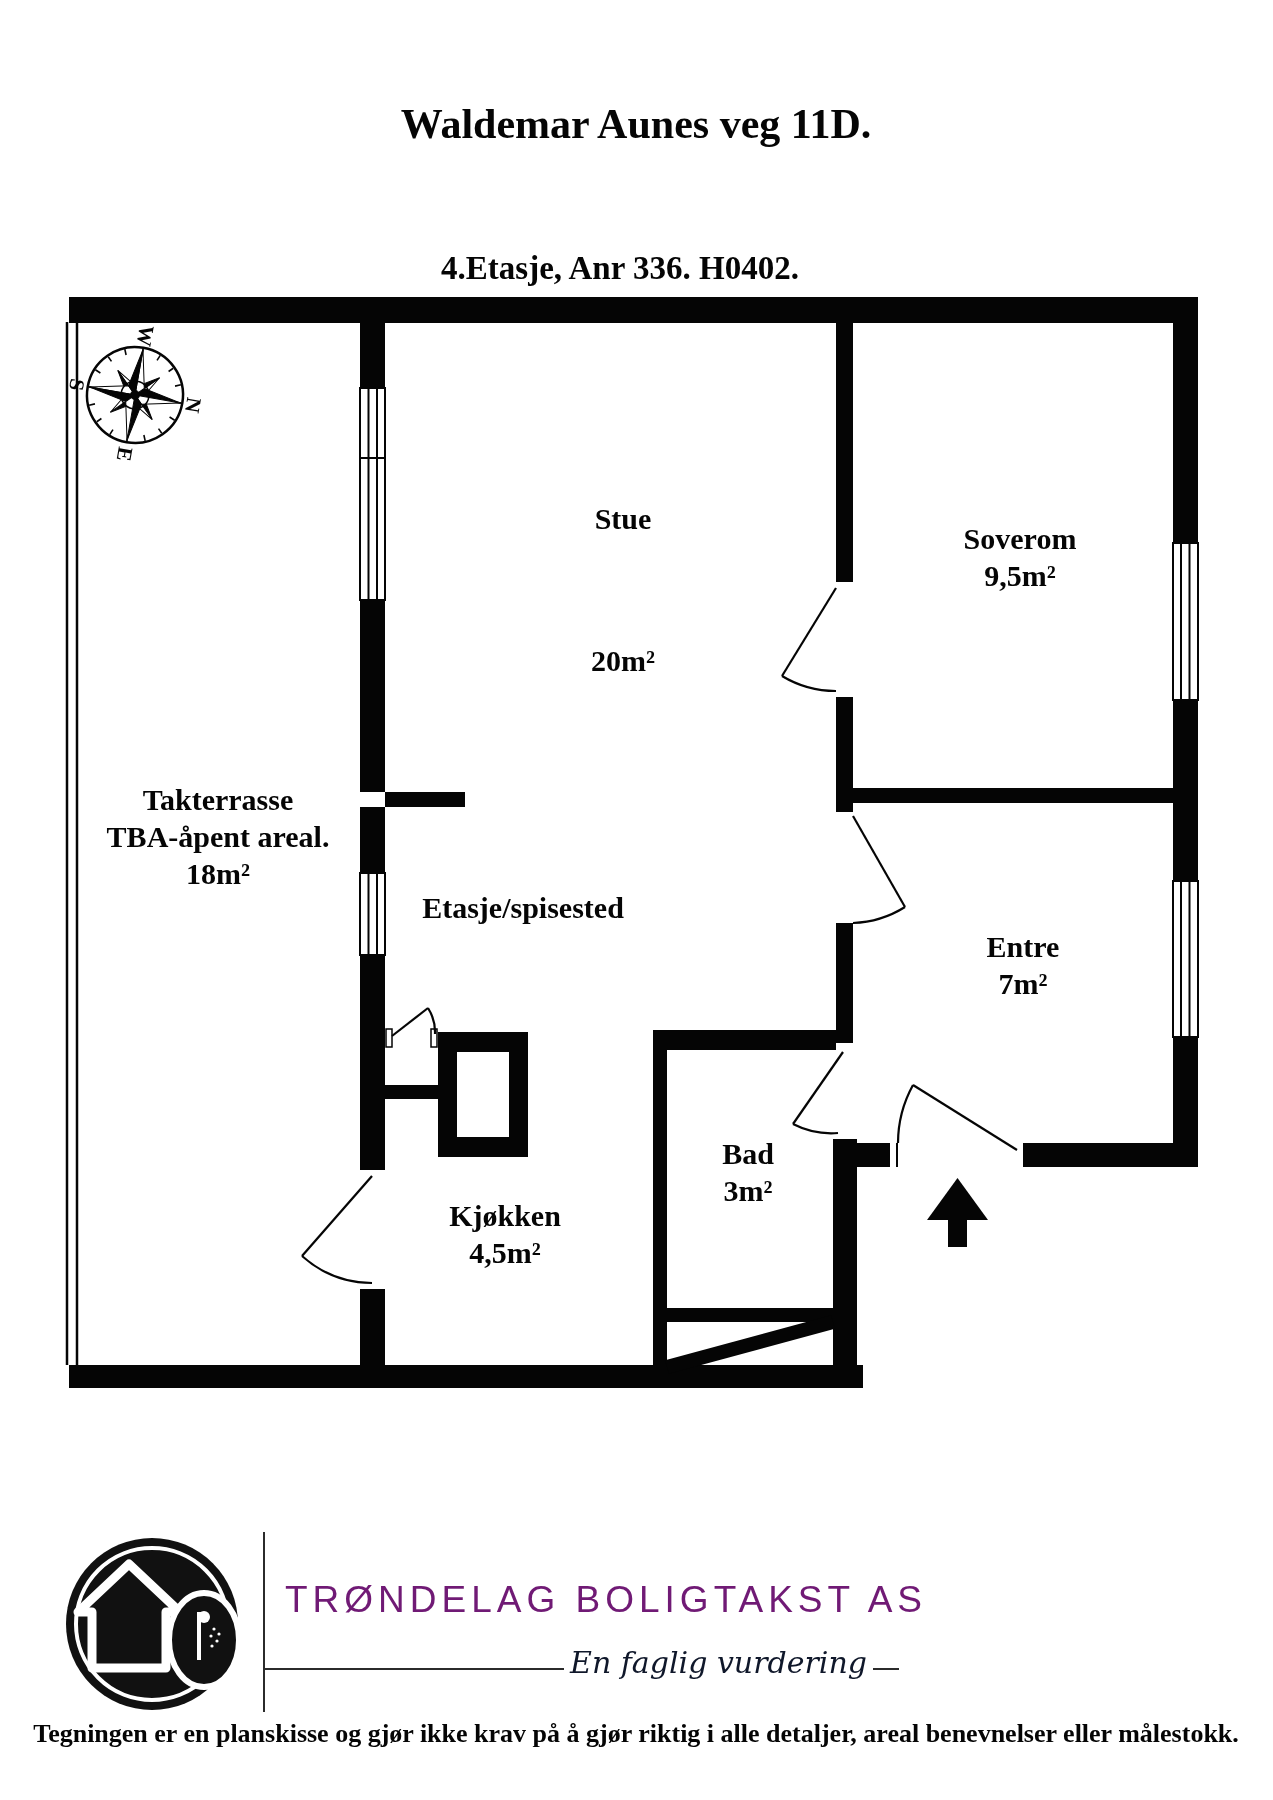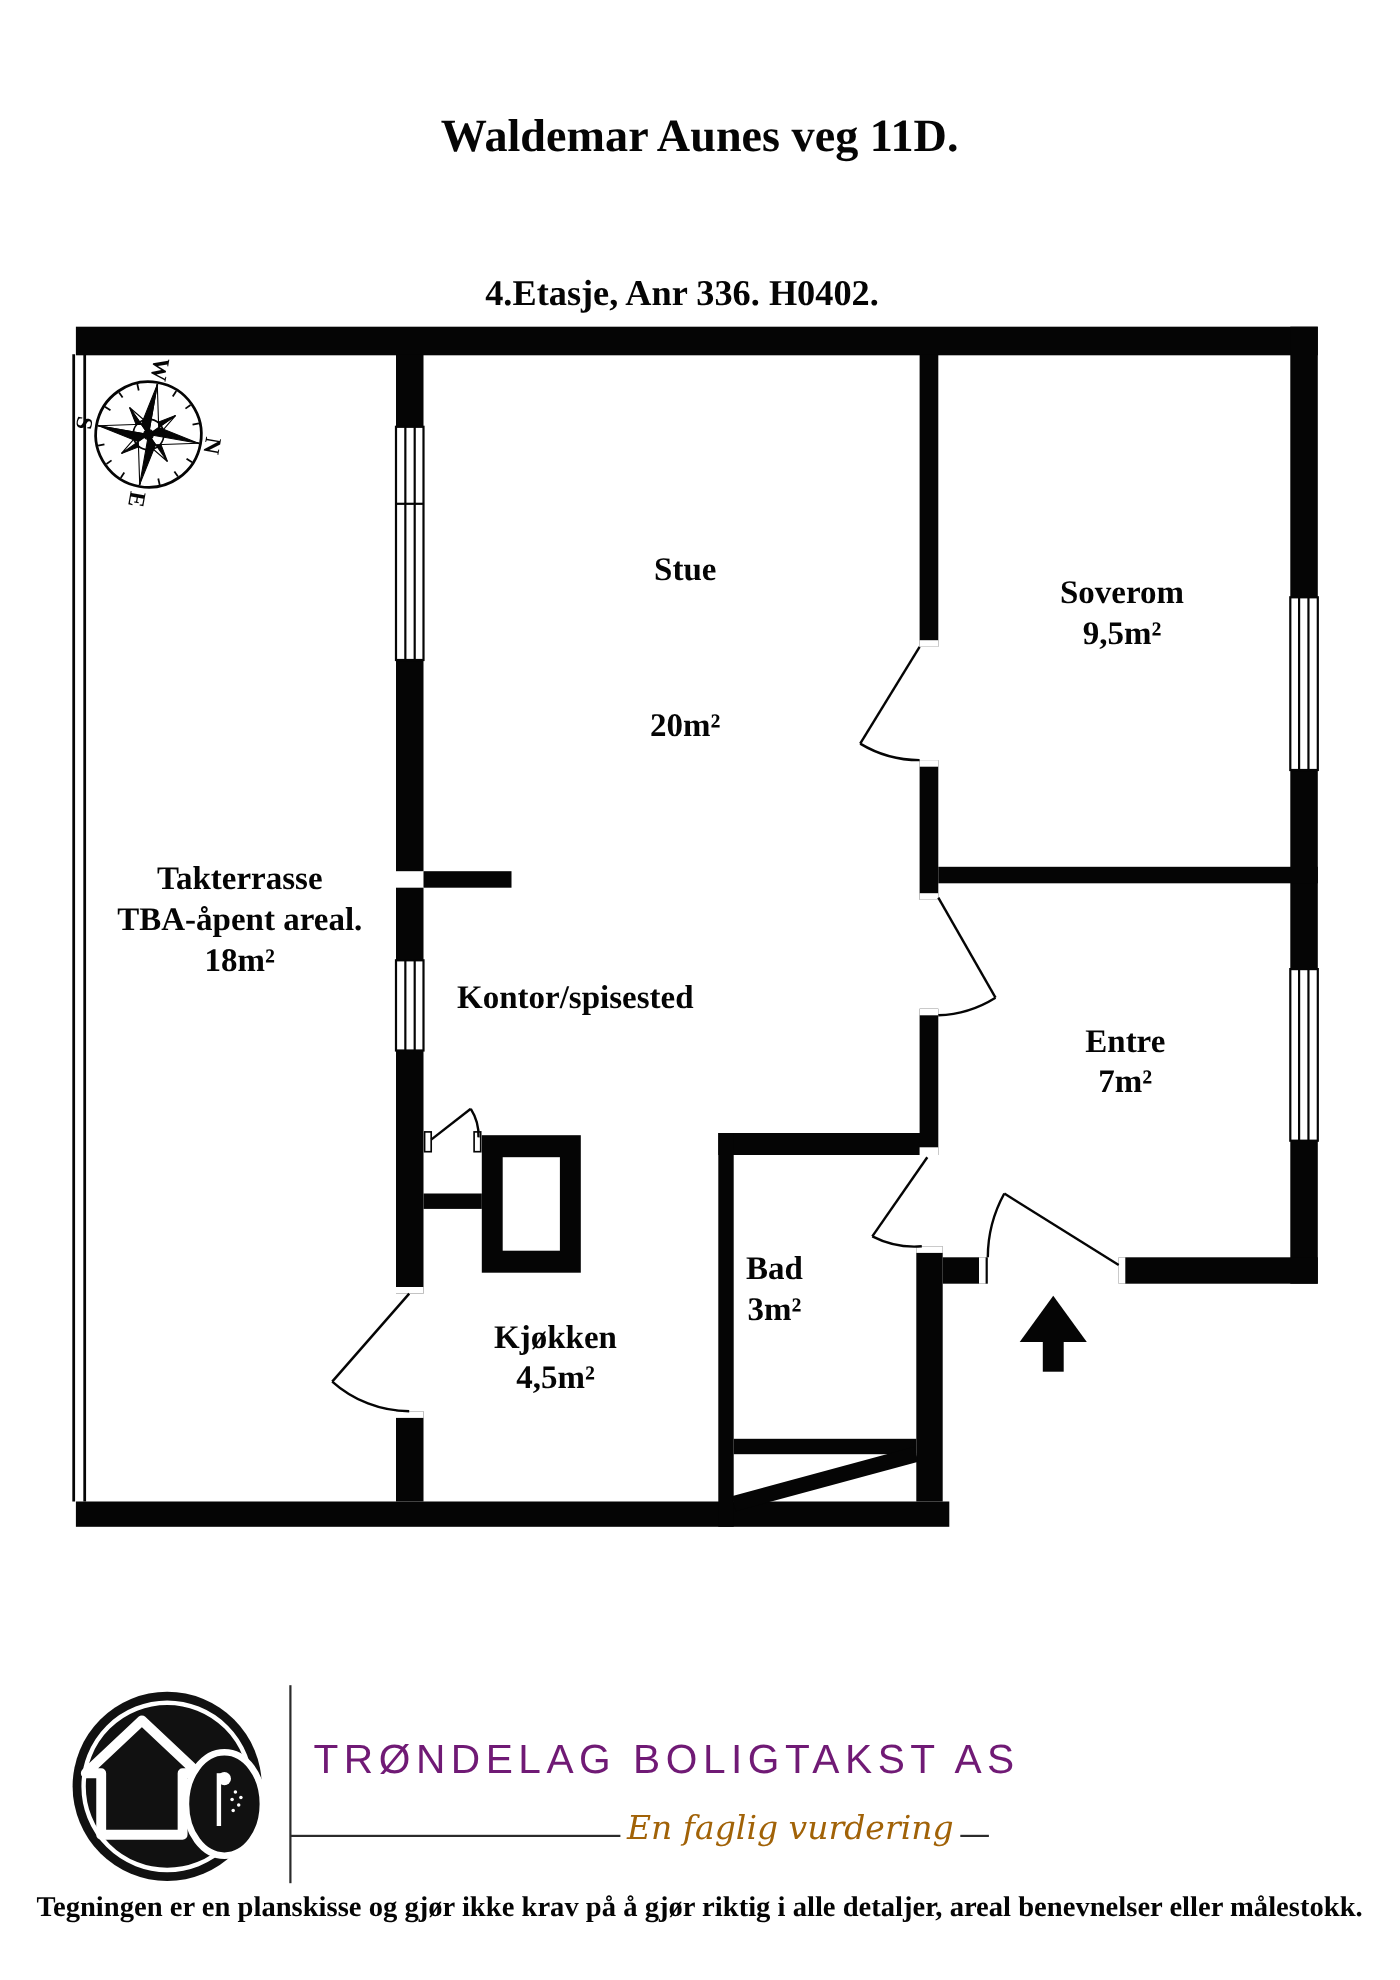--- a/index.html
+++ b/index.html
@@ -13,21 +13,21 @@
       font-size:33px;font-weight:bold;white-space:nowrap;}
   .room-label{transform:translate(-50%,-50%);text-align:center;
       font-size:30px;font-weight:bold;line-height:37px;white-space:nowrap;}
   .room-label span{display:block;}
   .company-name{left:285px;top:1600px;transform:translate(0,-50%);
       font-family:"Liberation Sans", sans-serif;font-size:37px;font-weight:normal;
       letter-spacing:5px;color:#701a75;white-space:nowrap;}
   .tagline-wrap{left:264px;top:1651px;width:600px;display:flex;align-items:center;z-index:2;}
   .tagline-line{flex:0 0 300px;border-top:2px solid #2b2b2b;height:0;}
   .tagline-text{font-family:"DejaVu Serif", serif;font-style:italic;font-size:30px;
-      color:#a16207;margin:0 6px;white-space:nowrap;transform:translateY(-6px);}
+      color:#0f172a;margin:0 6px;white-space:nowrap;transform:translateY(-6px);}
   .tagline-dash{flex:0 0 26px;border-top:2px solid #2b2b2b;height:0;}
   .v-divider{left:263px;top:1532px;width:2px;height:180px;background:#2b2b2b;}
   .disclaimer{left:636px;top:1734px;transform:translate(-50%,-50%);width:1260px;
       text-align:center;font-size:26px;font-weight:bold;white-space:nowrap;}
 </style>
 </head>
 <body>
 
 <div id="page">
 
@@ -231,29 +231,29 @@
     <span>9,5m²</span>
   </div>
 
   <div class="txt room-label" style="left:218px;top:836px;">
     <span>Takterrasse</span>
     <span>TBA-åpent areal.</span>
     <span>18m²</span>
   </div>
 
   <div class="txt room-label" style="left:523px;top:907px;">
-    <span>Kontor/spisested</span>
+    <span>Etasje/spisested</span>
   </div>
 
   <div class="txt room-label" style="left:1023px;top:965px;">
     <span>Entre</span>
     <span>7m²</span>
   </div>
 
-  <div class="txt room-label" style="left:704px;top:1172px;">
+  <div class="txt room-label" style="left:748px;top:1172px;">
     <span>Bad</span>
     <span>3m²</span>
   </div>
 
   <div class="txt room-label" style="left:505px;top:1234px;text-align:center;">
     <span>Kjøkken</span>
     <span>4,5m²</span>
   </div>
 
   <div class="txt v-divider"></div>

